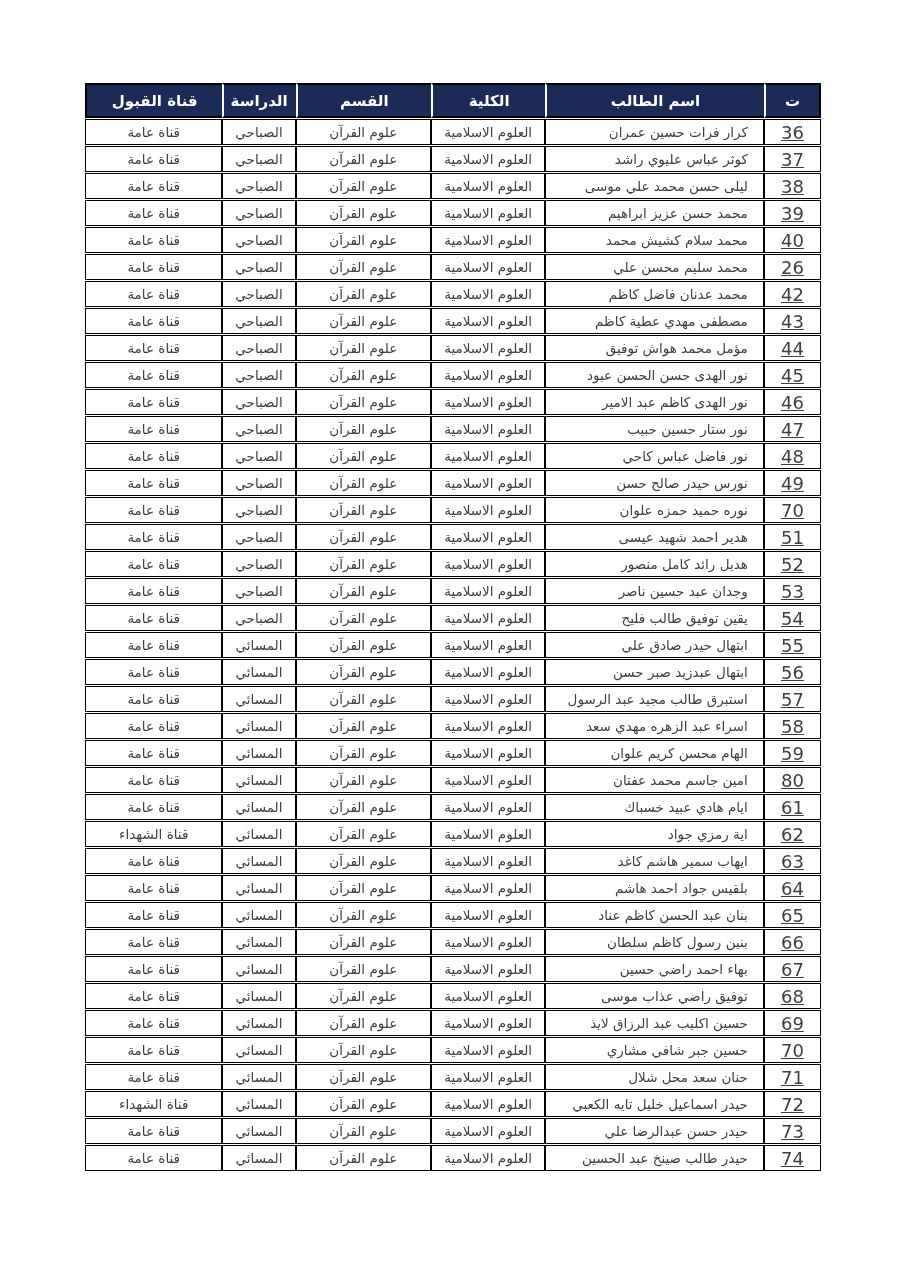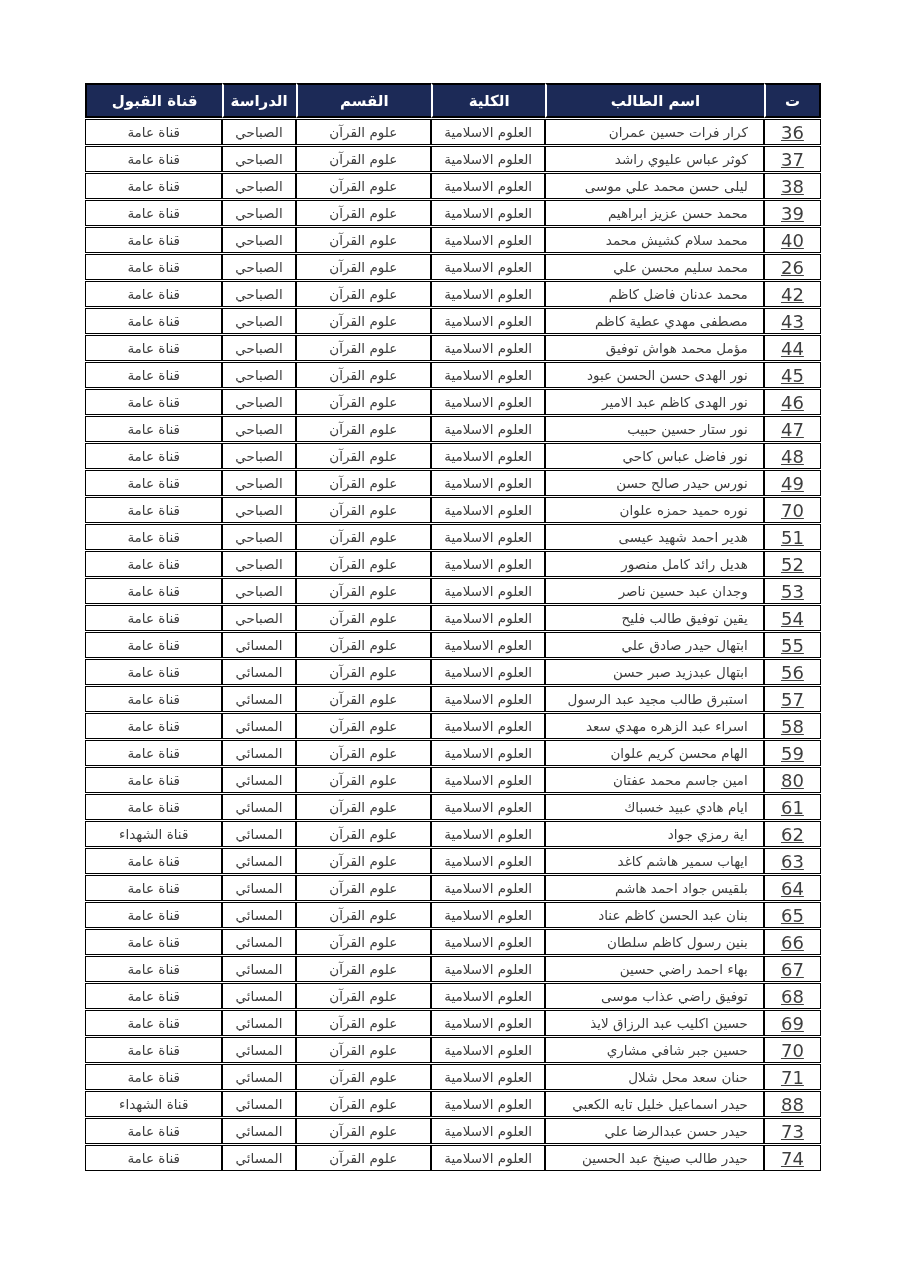--- a/index.html
+++ b/index.html
@@ -378,21 +378,21 @@
           </tr>
           <tr>
             <td class="cell-no">71</td>
             <td class="cell-name">حنان سعد محل شلال</td>
             <td class="cell-college">العلوم الاسلامية</td>
             <td class="cell-dept">علوم القرآن</td>
             <td class="cell-study">المسائي</td>
             <td class="cell-channel">قناة عامة</td>
           </tr>
           <tr>
-            <td class="cell-no">88</td>
+            <td class="cell-no">72</td>
             <td class="cell-name">حيدر اسماعيل خليل تايه الكعبي</td>
             <td class="cell-college">العلوم الاسلامية</td>
             <td class="cell-dept">علوم القرآن</td>
             <td class="cell-study">المسائي</td>
             <td class="cell-channel">قناة الشهداء</td>
           </tr>
           <tr>
             <td class="cell-no">73</td>
             <td class="cell-name">حيدر حسن عبدالرضا علي</td>
             <td class="cell-college">العلوم الاسلامية</td>

